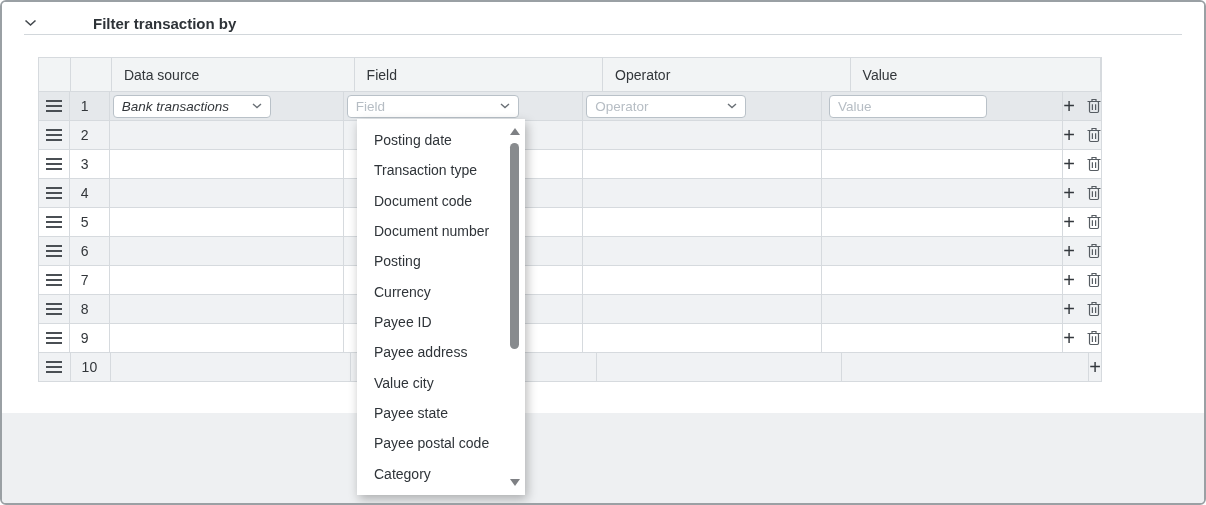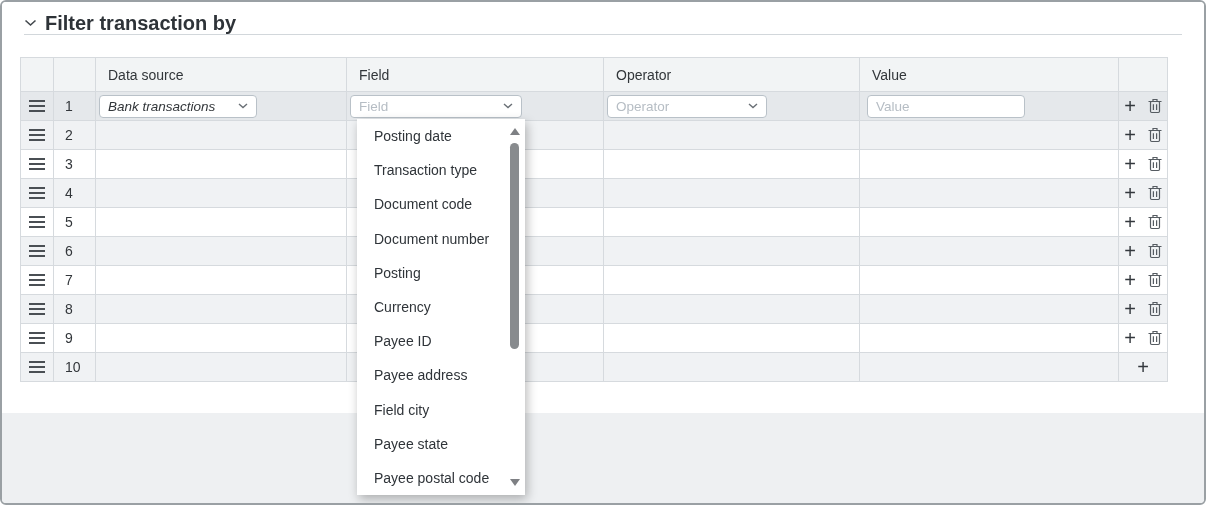--- a/index.html
+++ b/index.html
@@ -18,29 +18,29 @@
   .card {
     position:absolute; left:0; top:0; width:100%; height:411px;
     background:#ffffff; border-radius:0 0 10px 10px;
   }
 
   
   .section-head {
     position:absolute; left:22px; top:10px; height:22px;
     display:flex; align-items:center; gap:8px; cursor:pointer;
   }
-  .section-head .title { font-size:20px; font-weight:bold; color:#2e3338; }
+  .section-head .title { font-size:15px; font-weight:bold; color:#2e3338;margin-left:48px; }
   .section-rule {
     position:absolute; left:22px; right:22px; top:32px; height:1px;
     background:#d2d7db;
   }
 
   
   .ftable {
-    position:absolute; left:18px; top:55px; width:1148px;
+    position:absolute; left:36px; top:55px; width:1064px;
     border:1px solid #d6dade; border-bottom:none;
     font-size:14px; color:#32363a;
   }
   .trow { display:flex; height:29px; border-bottom:1px solid #d6dade; background:#ffffff; }
   .trow.thead { height:34px; background:#f2f4f5; }
   .trow.selected { background:#e5e8eb; }
   .trow.alt { background:#f0f2f4; }
 
   .cell { border-right:1px solid #d6dade; display:flex; align-items:center; overflow:visible; }
   .cell:last-child { border-right:none; }
@@ -76,21 +76,21 @@
   .tinput::placeholder { color:#b6bdc4; }
 
   
   .plus-btn { font-size:20px; font-weight:400; color:#33383d; line-height:1; cursor:pointer; }
   .icon-btn { display:flex; align-items:center; cursor:pointer; }
 
   
   .dropdown {
     position:absolute; left:355px; top:117px; width:168px; height:376px;
     background:#ffffff; box-shadow:2px 4px 10px rgba(0,0,0,0.28);
-    z-index:10; display:flex; flex-direction:column; padding:0 0;
+    z-index:10; display:flex; flex-direction:column; padding:6px 0;
   }
   .dd-item {
     flex:1; display:flex; align-items:center; padding-left:17px;
     font-size:14px; color:#2f3439; cursor:pointer; background:#fff;
   }
 
   .sb { position:absolute; right:3px; top:6px; bottom:6px; width:14px; }
   .sb-arrow { position:absolute; left:2px; width:0; height:0; border-left:5px solid transparent; border-right:5px solid transparent; cursor:pointer; }
   .sb-up { top:3px; border-bottom:7px solid #7e8084; }
   .sb-down { bottom:3px; border-top:7px solid #7e8084; }
@@ -452,22 +452,23 @@
   <div class="dropdown">
 
     <div class="dd-item">Posting date</div>
       <div class="dd-item">Transaction type</div>
       <div class="dd-item">Document code</div>
       <div class="dd-item">Document number</div>
       <div class="dd-item">Posting</div>
       <div class="dd-item">Currency</div>
       <div class="dd-item">Payee ID</div>
       <div class="dd-item">Payee address</div>
-      <div class="dd-item">Field city</div>
+      <div class="dd-item">Value city</div>
       <div class="dd-item">Payee state</div>
       <div class="dd-item">Payee postal code</div>
+      <div class="dd-item">Category</div>
       <div class="sb">
       <span class="sb-arrow sb-up"></span>
       <span class="sb-thumb"></span>
       <span class="sb-arrow sb-down"></span>
     </div>
   </div>
 </div>
 
 </body></html>

